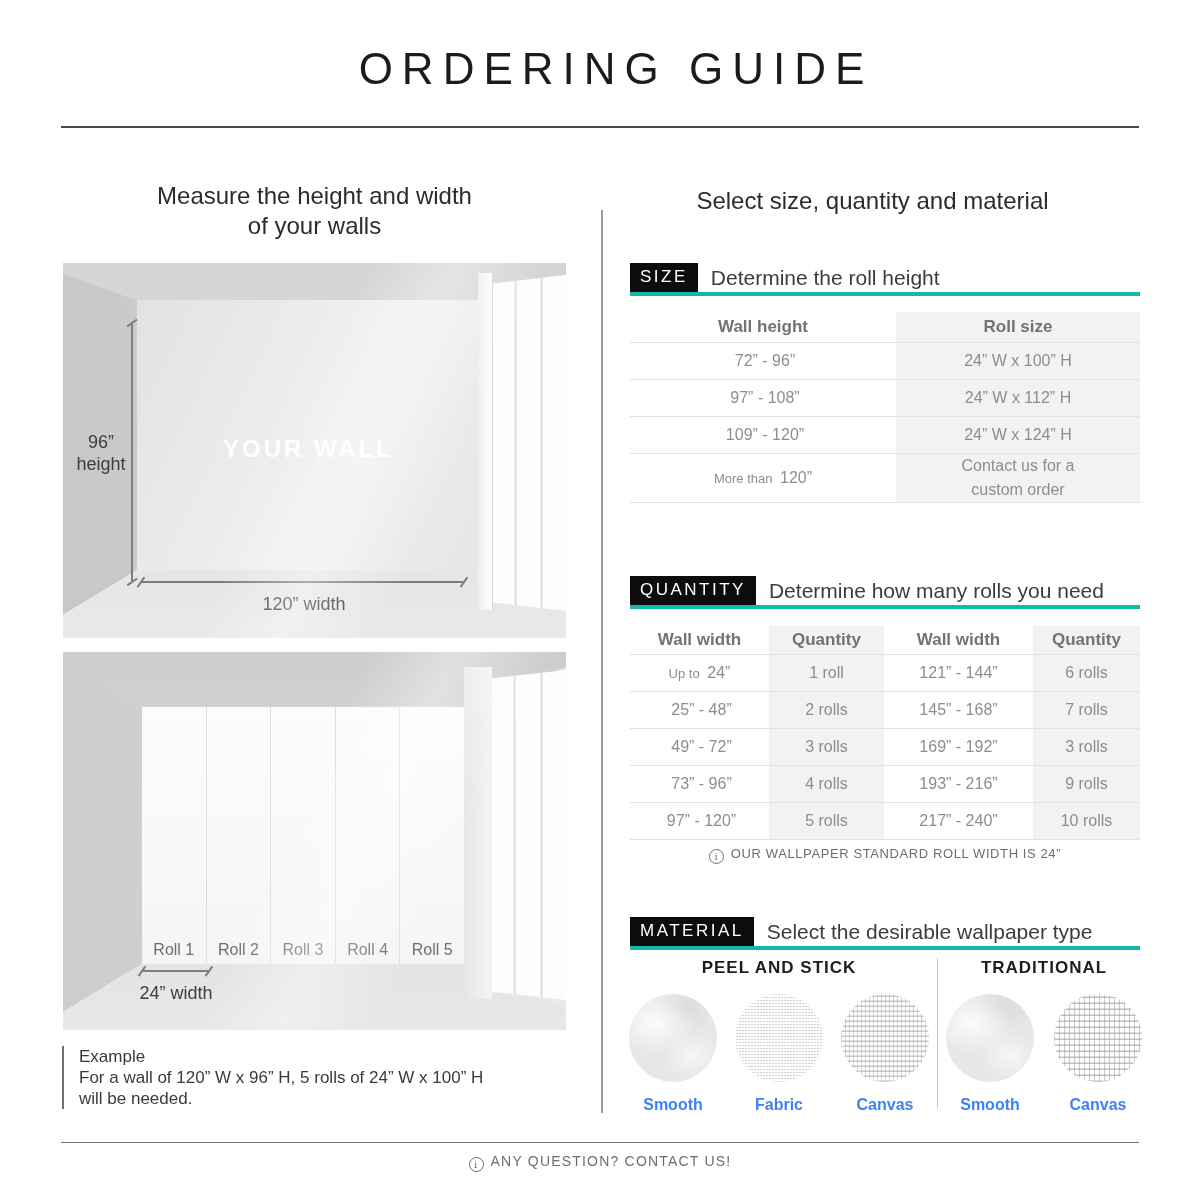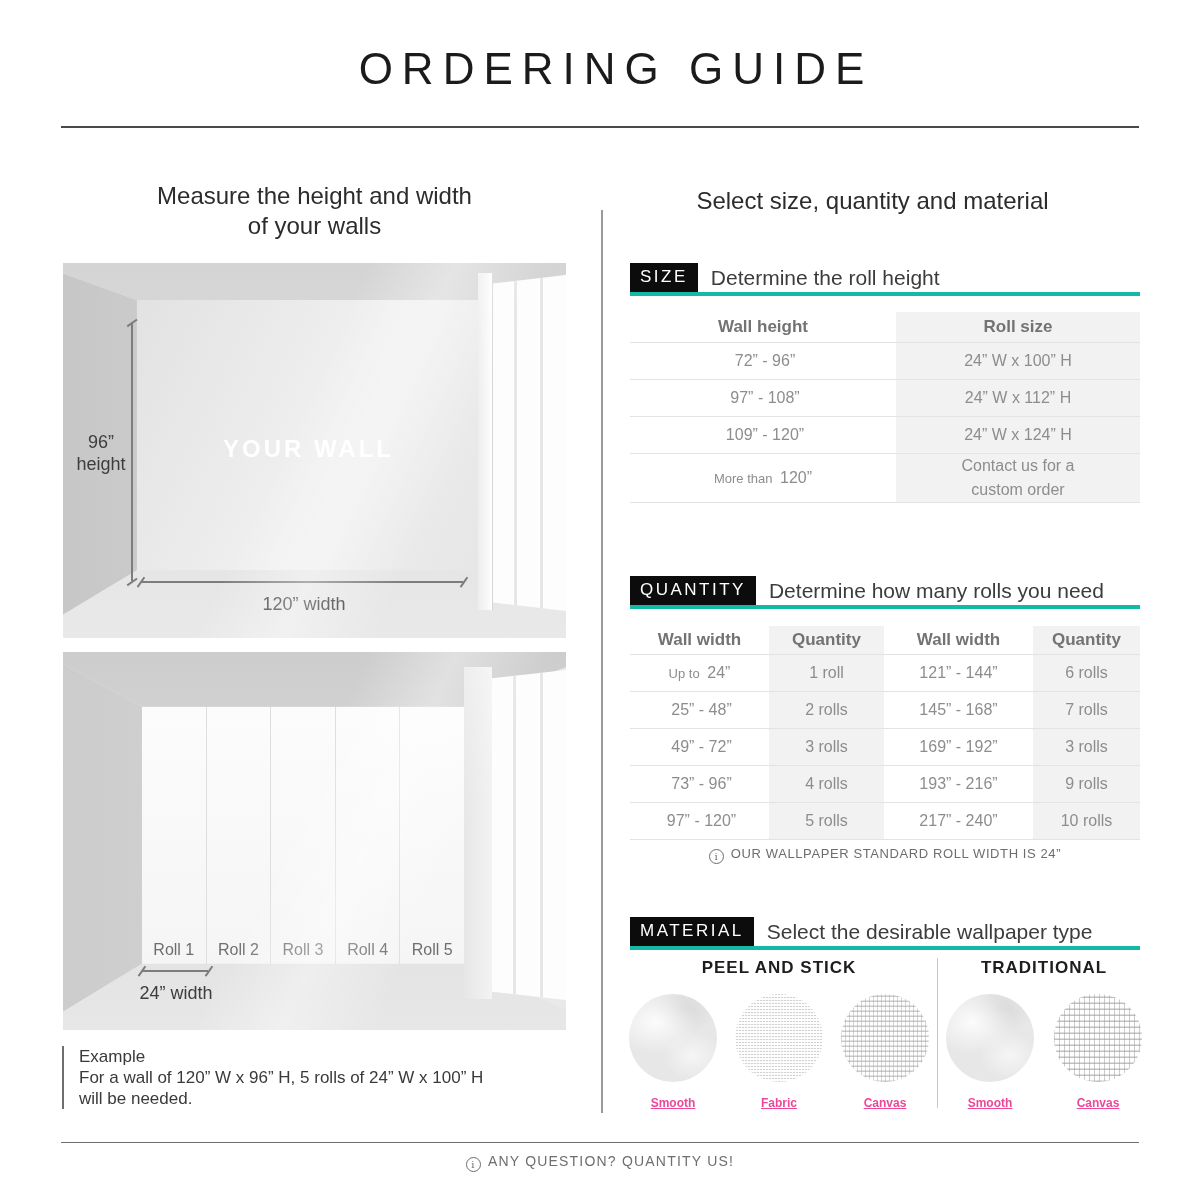--- a/index.html
+++ b/index.html
@@ -105,21 +105,21 @@
   .q-note{position:absolute;left:630px;top:846px;width:510px;text-align:center;
     font-size:13px;letter-spacing:.6px;color:#6d6d6d;}
 
   
   .mat-group{position:absolute;top:958px;}
   #group-ps{left:629px;width:300px;} #group-trad{left:946px;width:196px;}
   .group-name{text-align:center;font-size:17px;font-weight:700;letter-spacing:1px;color:#1d1d1d;}
   .swatch-row{display:flex;justify-content:space-between;margin-top:16px;}
   .swatch{width:88px;text-align:center;}
   .circle{width:88px;height:88px;border-radius:50%;}
-  .slabel{margin-top:14px;font-size:12px;font-weight:700;color:#ec4899;text-decoration:underline;}
+  .slabel{margin-top:14px;font-size:16px;font-weight:700;color:#3b82f6;}
   .mat-div{position:absolute;left:937px;top:958px;width:1px;height:150px;background:#c8c8c8;}
   .tex-smooth{background:
     radial-gradient(60px 45px at 30% 32%,rgba(255,255,255,.85),rgba(255,255,255,0) 70%),
     radial-gradient(50px 40px at 72% 70%,rgba(255,255,255,.6),rgba(255,255,255,0) 60%),
     radial-gradient(46px 34px at 62% 18%,rgba(195,195,195,.4),rgba(195,195,195,0) 70%),
     #e7e7e7;}
   .tex-fabric{background:
     repeating-linear-gradient(90deg,rgba(255,255,255,.85) 0 1px,rgba(0,0,0,0) 1px 3px),
     repeating-linear-gradient(0deg,rgba(185,185,185,.5) 0 1px,rgba(255,255,255,.9) 1px 3px),
     #e9e9e9;}
@@ -346,16 +346,16 @@
       </div>
       <div class="swatch">
         <div class="circle tex-canvas-trad"></div>
         <div class="slabel">Canvas</div>
       </div>
     </div>
   </div>
 
   <div class="rule-bottom"></div>
   <div class="footer">
-    <span class="info-i"></span><span>ANY QUESTION? QUANTITY US!</span>
+    <span class="info-i"></span><span>ANY QUESTION? CONTACT US!</span>
   </div>
 
 </div>
 
 </body></html>

